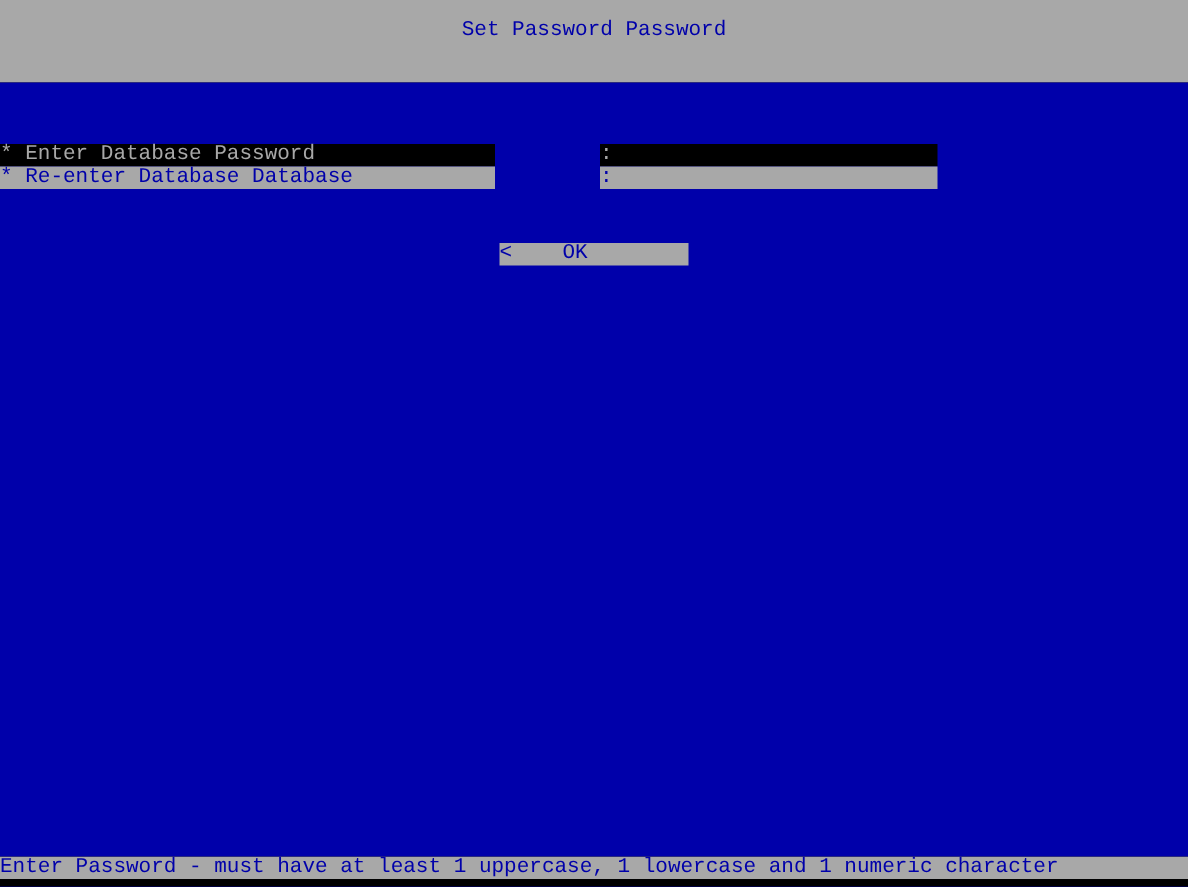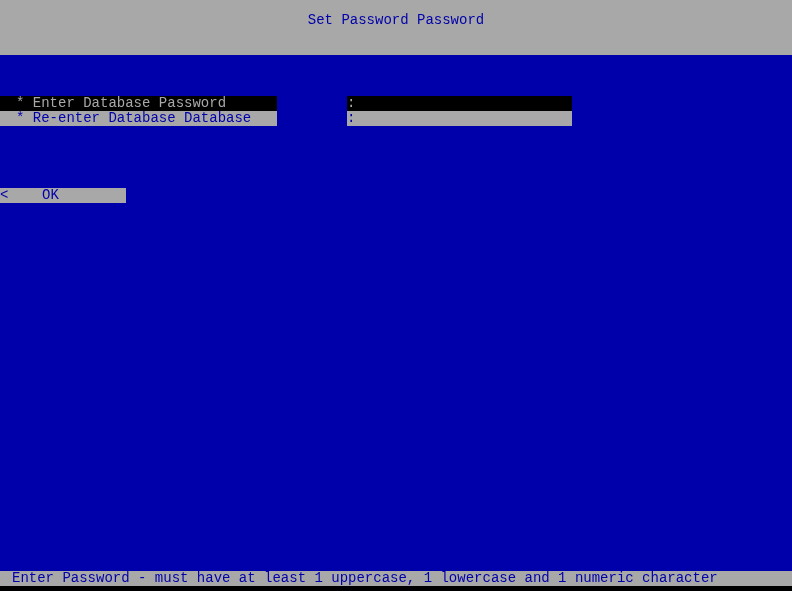--- a/index.html
+++ b/index.html
@@ -42,22 +42,22 @@
       color: #a8a8a8;
     }
     .form-row.selected .colon {
       background: #000;
       color: #a8a8a8;
     }
     .form-row.selected .input-field {
       background: #000;
     }
     .label {
-      width: 277px;
-      padding-left: 16px;
+      width: 330px;
+      padding-left: 0;
       color: #0000aa;
       background: #a8a8a8;
     }
     .spacer {
       width: 70px;
       background: #0000aa;
     }
     .colon {
       width: 10px;
       text-align: left;
@@ -74,42 +74,41 @@
       color: #a8a8a8;
       height: 15px;
     }
     .form-area {
       padding-top: 41px;
     }
     .button-row {
       display: flex;
       justify-content: center;
       gap: 50px;
-      margin-top: 62px;
-      flex-direction: column;
+      margin-top: 36px;
     }
     .button {
       background: #a8a8a8;
       color: #0000aa;
       width: 126px;
       height: 15px;
       line-height: 15px;
       text-align: center;
       cursor: pointer;
       font-family: inherit;
       border: none;
       font-size: inherit;
       white-space: pre;
     }
     .footer {
       background: #a8a8a8;
       height: 15px;
       line-height: 15px;
       color: #0000aa;
-      padding-left: 12px;
+      padding-left: 0;
       width: 792px;
     }
     .below-footer {
       background: #000;
       height: 5px;
     }
   </style>
 </head>
 <body>
 

